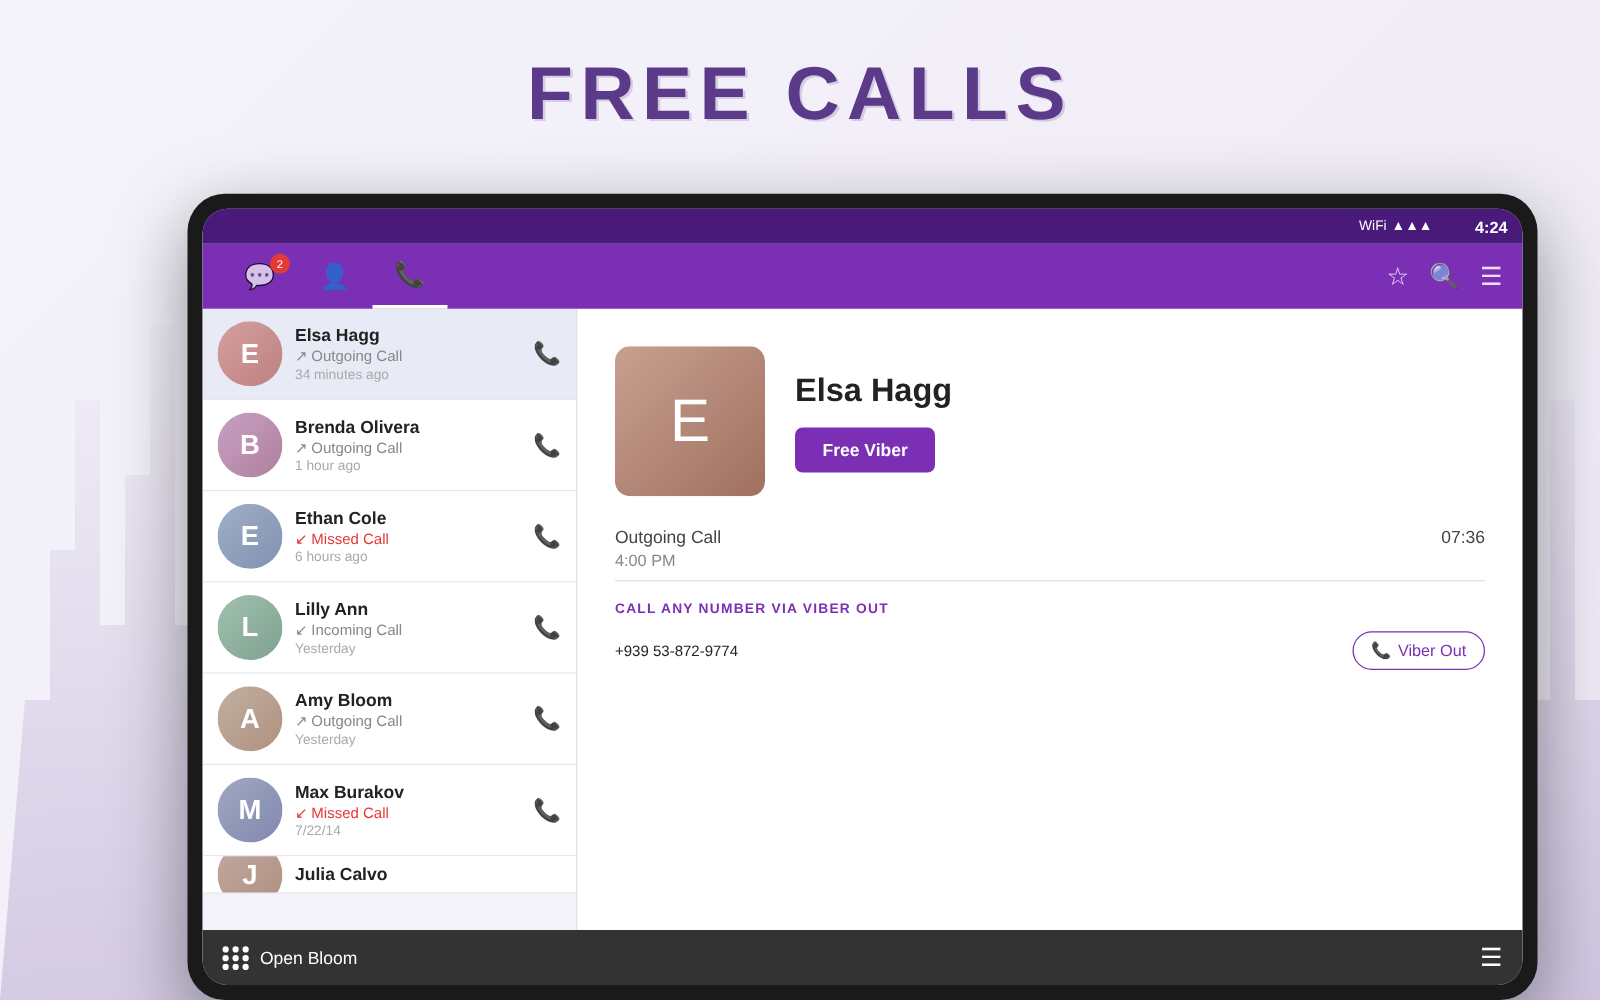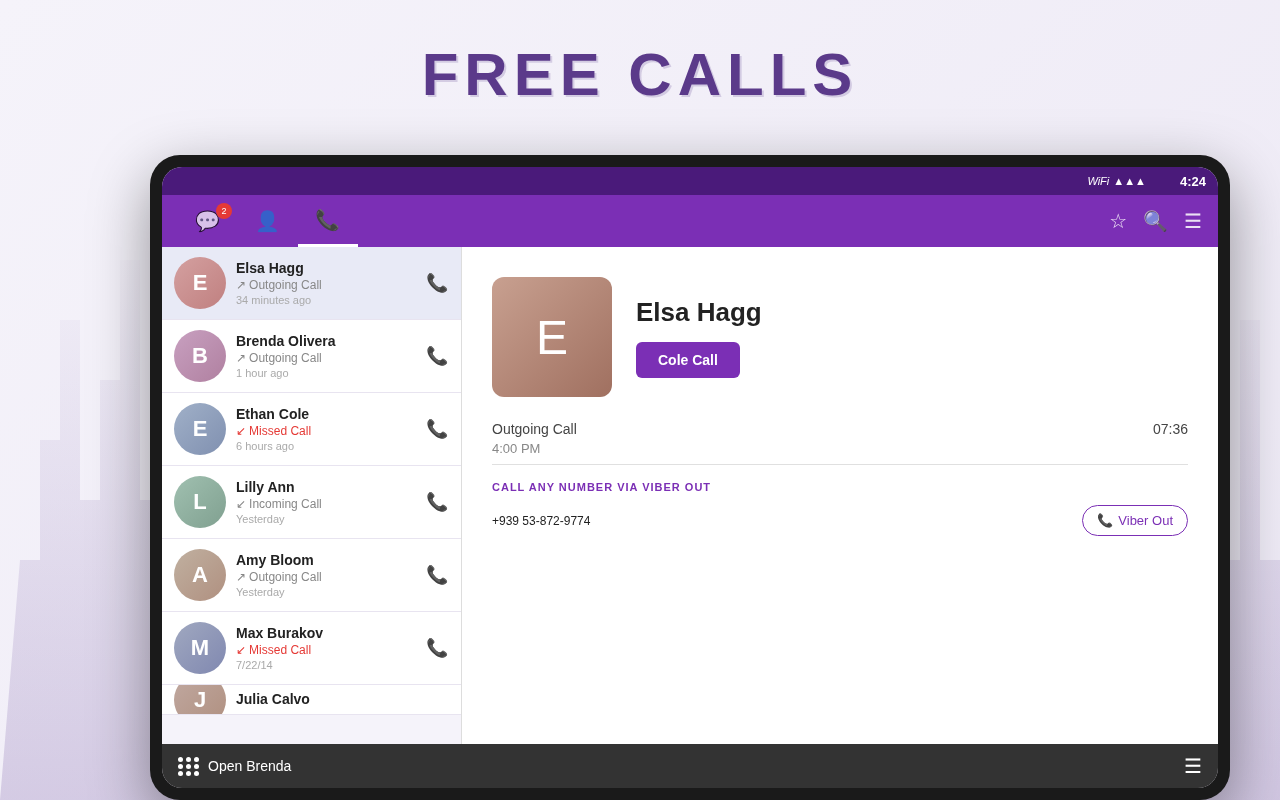--- a/index.html
+++ b/index.html
@@ -99,21 +99,20 @@
       font-weight: bold;
       margin-left: 26px;
     }
 
     .status-icons {
       display: flex;
       align-items: flex-end;
       gap: 4px;
       color: white;
       font-size: 11px;
-      font-style: italic;
     }
 
     
     .nav-bar {
       background: #7b2fb5;
       height: 52px;
       display: flex;
       align-items: center;
       padding: 0 16px;
       flex-shrink: 0;
@@ -599,21 +598,21 @@
       <div class="contact-detail">
         <div class="contact-header">
 
           <div class="contact-avatar-large">
             <div class="contact-avatar-inner av-elsa" style="background: linear-gradient(135deg, #c8a090, #a07060); font-size:48px; color:white; display:flex; align-items:center; justify-content:center; height:100%;">E</div>
           </div>
 
           <div class="contact-name-section">
             <div class="contact-name">Elsa Hagg</div>
             <div class="contact-actions">
-              <button class="btn-free-call">Cole Call</button>
+              <button class="btn-free-call">Free Viber</button>
             </div>
           </div>
         </div>
 
         <div class="call-record">
           <div class="call-record-row">
             <span class="call-record-type">Outgoing Call</span>
             <span class="call-record-duration">07:36</span>
           </div>
           <div class="call-record-time">4:00 PM</div>
@@ -639,19 +638,19 @@
           <div class="keypad-dot"></div>
             <div class="keypad-dot"></div>
             <div class="keypad-dot"></div>
           <div class="keypad-dot"></div>
             <div class="keypad-dot"></div>
             <div class="keypad-dot"></div>
           <div class="keypad-dot"></div>
             <div class="keypad-dot"></div>
             <div class="keypad-dot"></div>
         </div>
-        <span>Open Brenda</span>
+        <span>Open Bloom</span>
       </div>
       <span class="hamburger-icon">☰</span>
     </div>
 
   </div>
 </div>
 
 </body></html>

